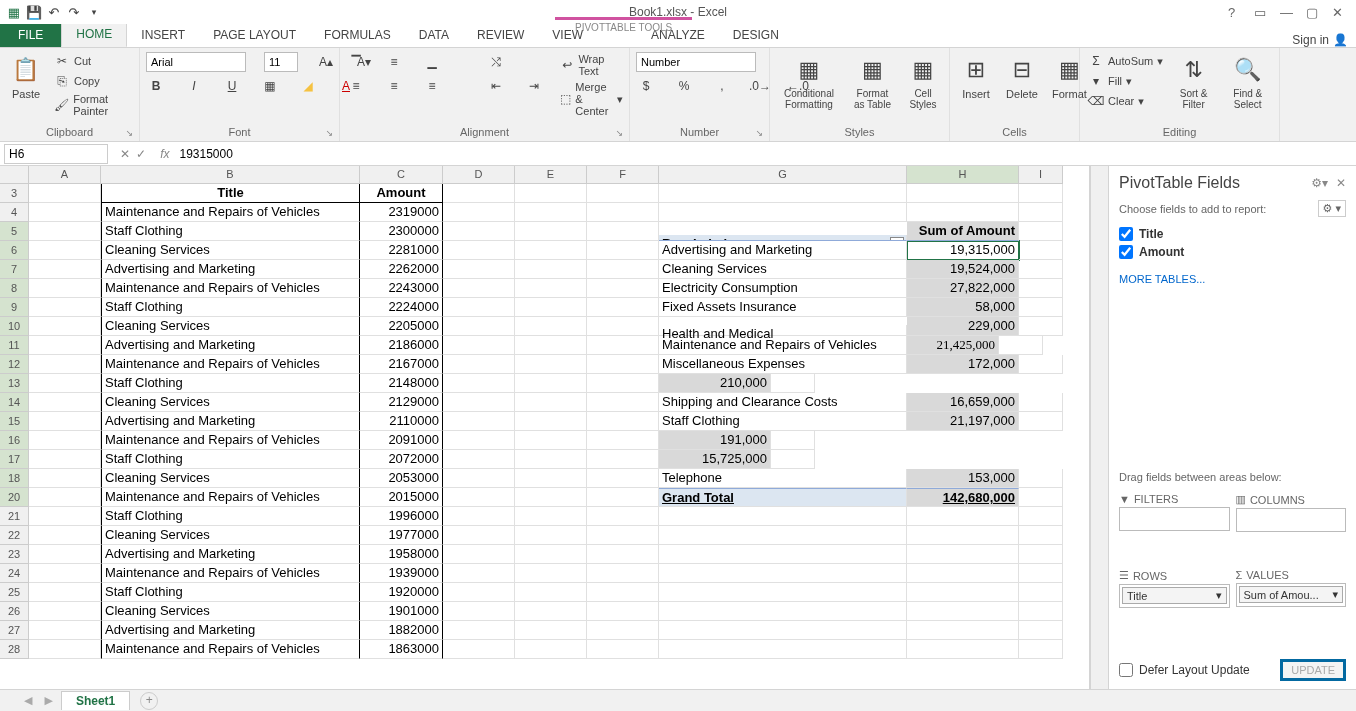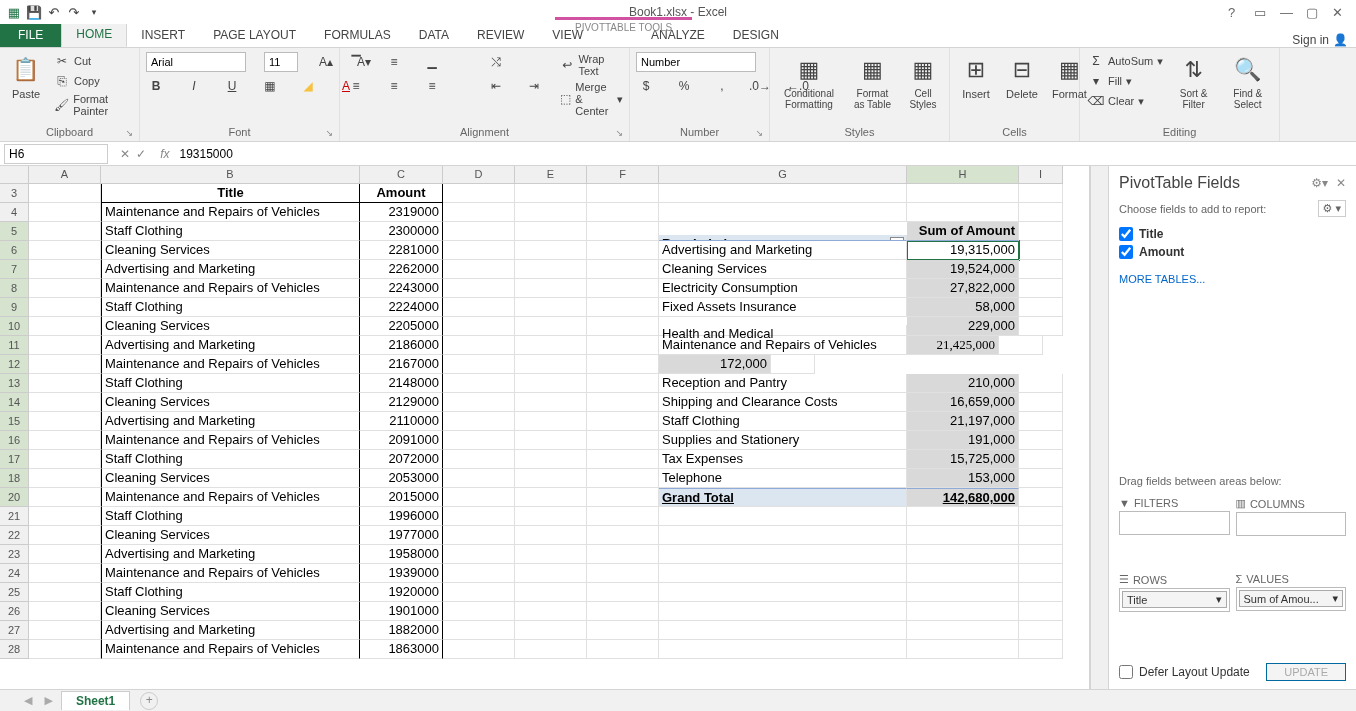--- a/index.html
+++ b/index.html
@@ -81,21 +81,21 @@
 .chk { display:flex; align-items:center; gap:6px; font-size:12px; color:#333; padding:2px 0; }
 .chk input { width:14px; height:14px; }
 .more-tables { font-size:11px; color:#0066cc; padding-top:4px; cursor:pointer; }
 .drag-label { font-size:11px; color:#666; padding-top:8px; border-top:none; }
 .areas { display:grid; grid-template-columns:1fr 1fr; grid-template-rows: 70px 80px; gap:6px; }
 .area { border:none; }
 .area-hdr { font-size:11px; color:#666; padding:2px 0; display:flex; align-items:center; gap:4px; }
 .area-box { border:1px solid #bbb; background:#fff; min-height:24px; padding:2px; }
 .area-item { border:1px solid #aaa; background:#f4f4f4; font-size:11px; padding:1px 4px; display:flex; justify-content:space-between; align-items:center; cursor:pointer; }
 .defer-row { display:flex; justify-content:space-between; align-items:center; font-size:11px; color:#666; padding-top:4px; }
-.update-btn { border:1px solid #0369a1; background:#f4f4f4; color:#aaa; padding:2px 17px; font-size:11px; }
+.update-btn { border:3px solid #0369a1; background:#f4f4f4; color:#aaa; padding:2px 8px; font-size:11px; }
 
 
 .statusbar { position:absolute; bottom:0; left:0; right:0; height:22px; background:#f1f1f1; border-top:1px solid #d4d4d4; display:flex; align-items:center; }
 .sheet-tabs { display:flex; align-items:center; gap:4px; padding-left:20px; }
 .stab-nav { color:#aaa; font-size:11px; padding:0 4px; cursor:pointer; }
 .stab { border:1px solid #ccc; border-bottom:none; background:#fff; padding:2px 14px; font-size:12px; font-weight:bold; color:#217346; cursor:pointer; }
 .stab-add { width:18px; height:18px; border:1px solid #ccc; border-radius:50%; text-align:center; line-height:15px; color:#888; cursor:pointer; margin-left:6px; }
 </style>
 </head>
 <body>
@@ -436,34 +436,34 @@
           <div class="cell " style="width: 44px;"></div>
         </div>
         <div class="row">
           <div class="rowhdr sel">12</div>
           <div class="cell " style="width: 72px;"></div>
           <div class="cell bl br" style="width: 259px;">Maintenance and Repairs of Vehicles</div>
           <div class="cell right br" style="width: 83px;">2167000</div>
           <div class="cell " style="width: 72px;"></div>
           <div class="cell " style="width: 72px;"></div>
           <div class="cell " style="width: 72px;"></div>
+          <div class="cell overflow-text" style="width: 248px;">
+            <span>Miscellaneous Expenses</span>
+          </div>
           <div class="cell right selcol" style="width: 112px;">172,000</div>
           <div class="cell " style="width: 44px;"></div>
         </div>
         <div class="row">
           <div class="rowhdr sel">13</div>
           <div class="cell " style="width: 72px;"></div>
           <div class="cell bl br" style="width: 259px;">Staff Clothing</div>
           <div class="cell right br" style="width: 83px;">2148000</div>
           <div class="cell " style="width: 72px;"></div>
           <div class="cell " style="width: 72px;"></div>
           <div class="cell " style="width: 72px;"></div>
-          <div class="cell overflow-text" style="width: 248px;">
-            <span>Reception and Pantry</span>
-          </div>
           <div class="cell right selcol" style="width: 112px;">210,000</div>
           <div class="cell " style="width: 44px;"></div>
         </div>
         <div class="row">
           <div class="rowhdr sel">14</div>
           <div class="cell " style="width: 72px;"></div>
           <div class="cell bl br" style="width: 259px;">Cleaning Services</div>
           <div class="cell right br" style="width: 83px;">2129000</div>
           <div class="cell " style="width: 72px;"></div>
           <div class="cell " style="width: 72px;"></div>
@@ -489,37 +489,31 @@
           <div class="cell " style="width: 44px;"></div>
         </div>
         <div class="row">
           <div class="rowhdr sel">16</div>
           <div class="cell " style="width: 72px;"></div>
           <div class="cell bl br" style="width: 259px;">Maintenance and Repairs of Vehicles</div>
           <div class="cell right br" style="width: 83px;">2091000</div>
           <div class="cell " style="width: 72px;"></div>
           <div class="cell " style="width: 72px;"></div>
           <div class="cell " style="width: 72px;"></div>
-          <div class="cell overflow-text" style="width: 248px;">
-            <span>Supplies and Stationery</span>
-          </div>
           <div class="cell right selcol" style="width: 112px;">191,000</div>
           <div class="cell " style="width: 44px;"></div>
         </div>
         <div class="row">
           <div class="rowhdr sel">17</div>
           <div class="cell " style="width: 72px;"></div>
           <div class="cell bl br" style="width: 259px;">Staff Clothing</div>
           <div class="cell right br" style="width: 83px;">2072000</div>
           <div class="cell " style="width: 72px;"></div>
           <div class="cell " style="width: 72px;"></div>
           <div class="cell " style="width: 72px;"></div>
-          <div class="cell overflow-text" style="width: 248px;">
-            <span>Tax Expenses</span>
-          </div>
           <div class="cell right selcol" style="width: 112px;">15,725,000</div>
           <div class="cell " style="width: 44px;"></div>
         </div>
         <div class="row">
           <div class="rowhdr sel">18</div>
           <div class="cell " style="width: 72px;"></div>
           <div class="cell bl br" style="width: 259px;">Cleaning Services</div>
           <div class="cell right br" style="width: 83px;">2053000</div>
           <div class="cell " style="width: 72px;"></div>
           <div class="cell " style="width: 72px;"></div>

